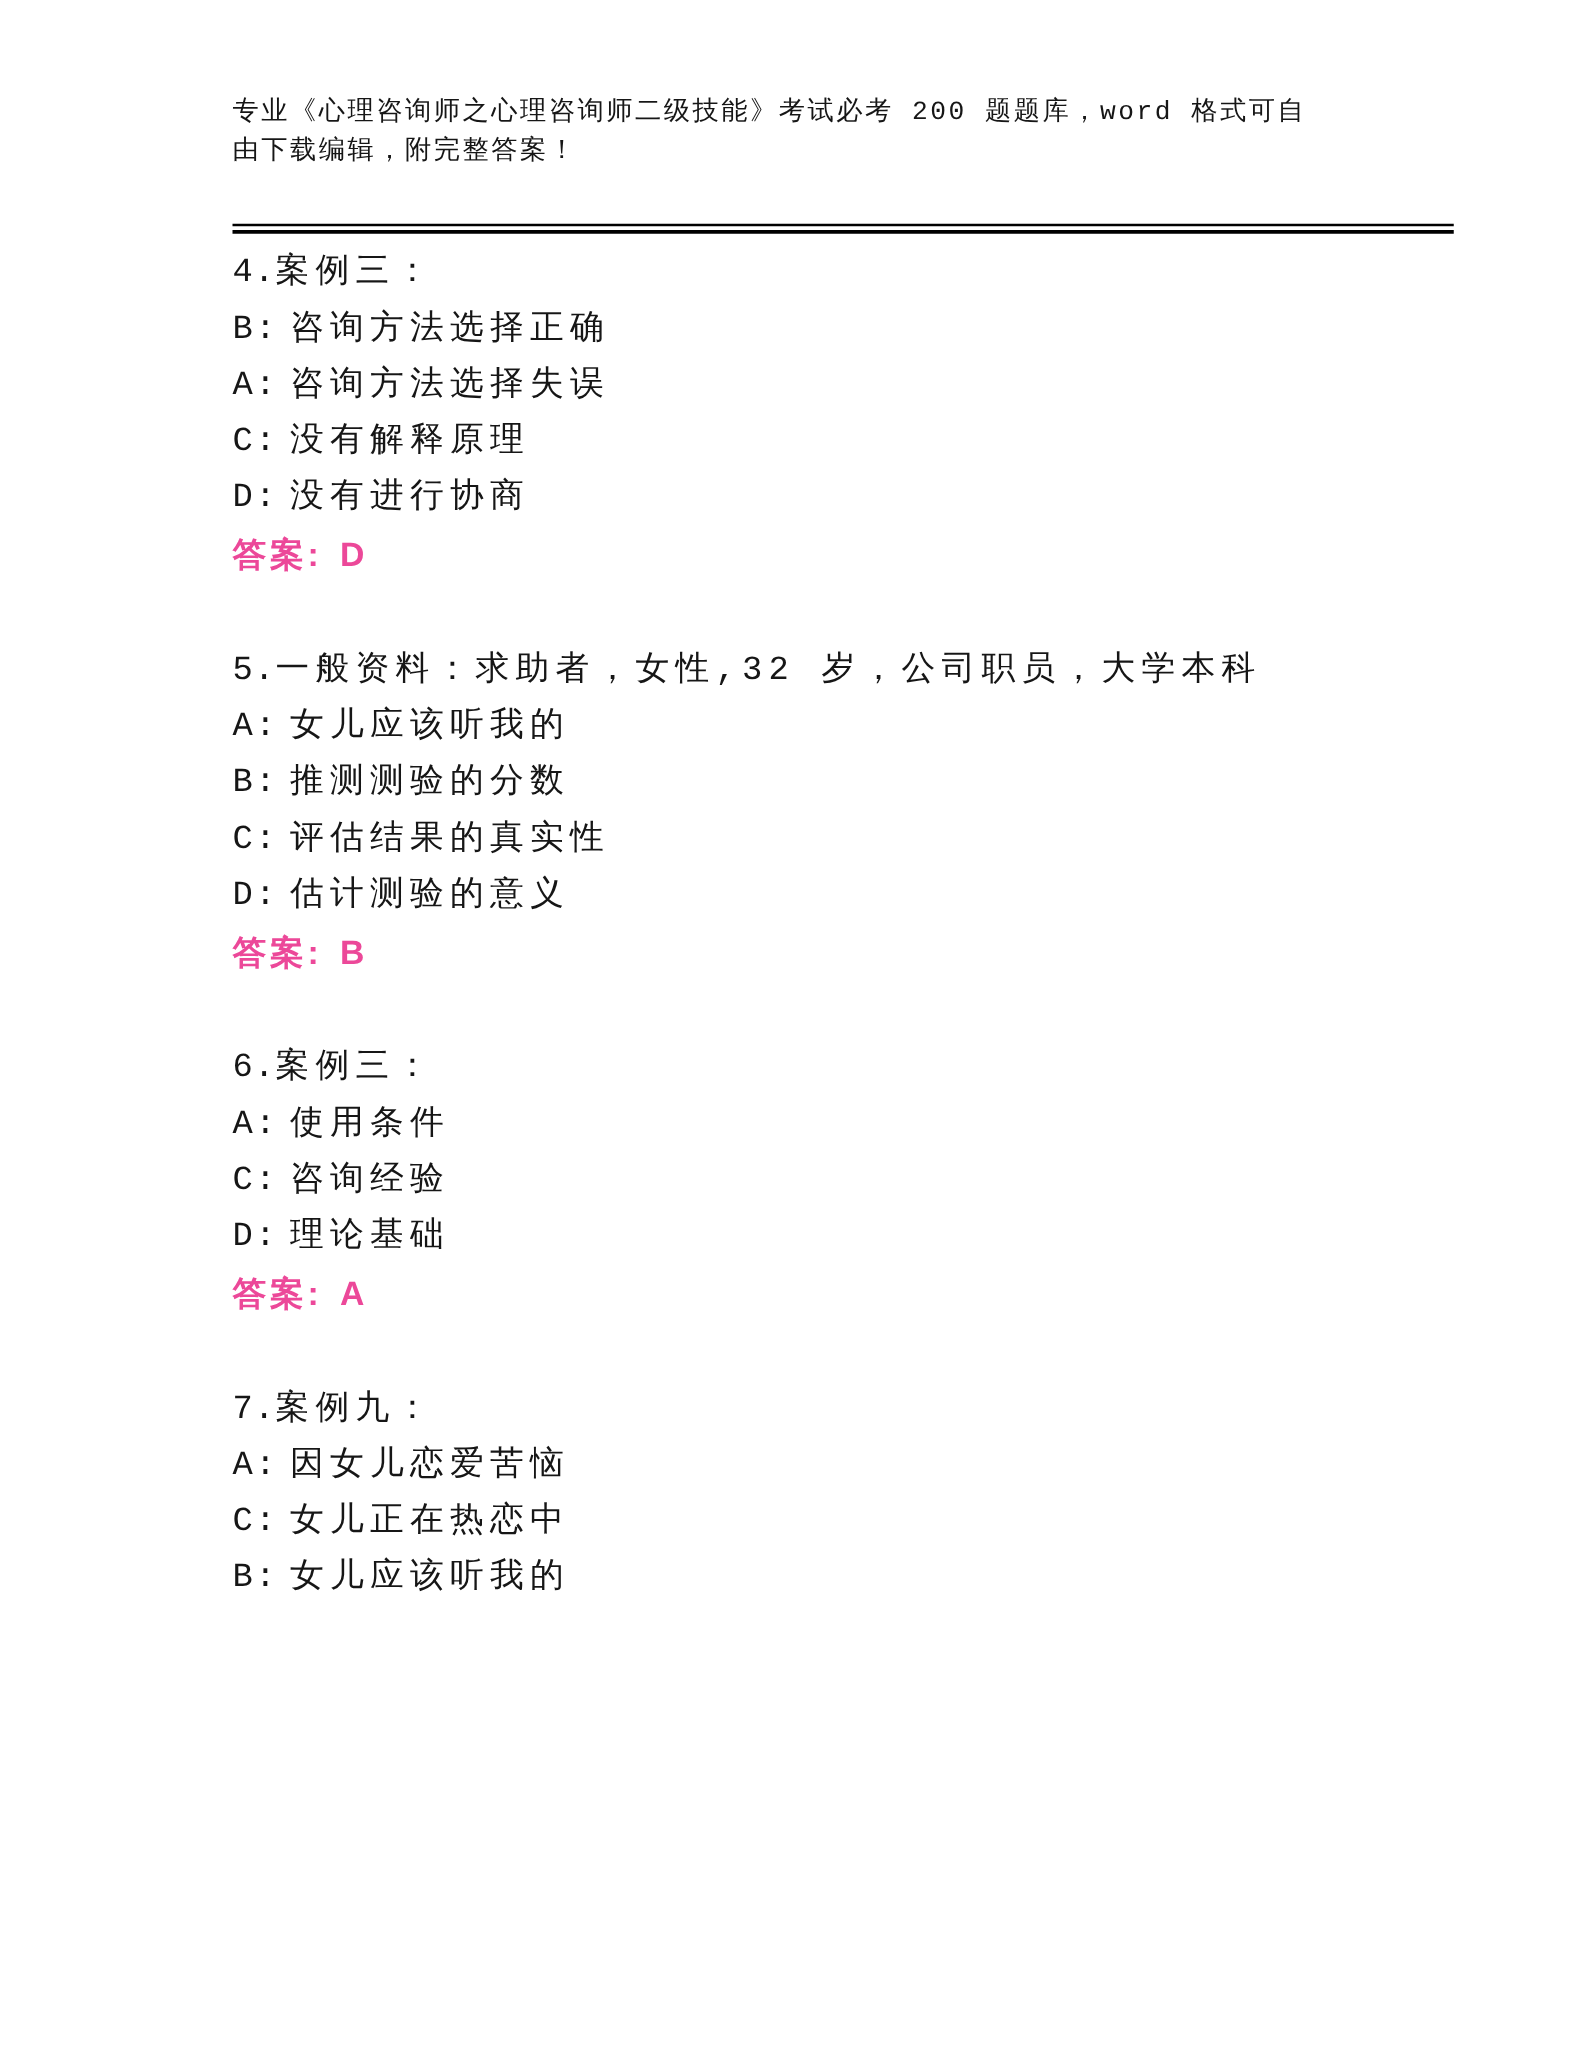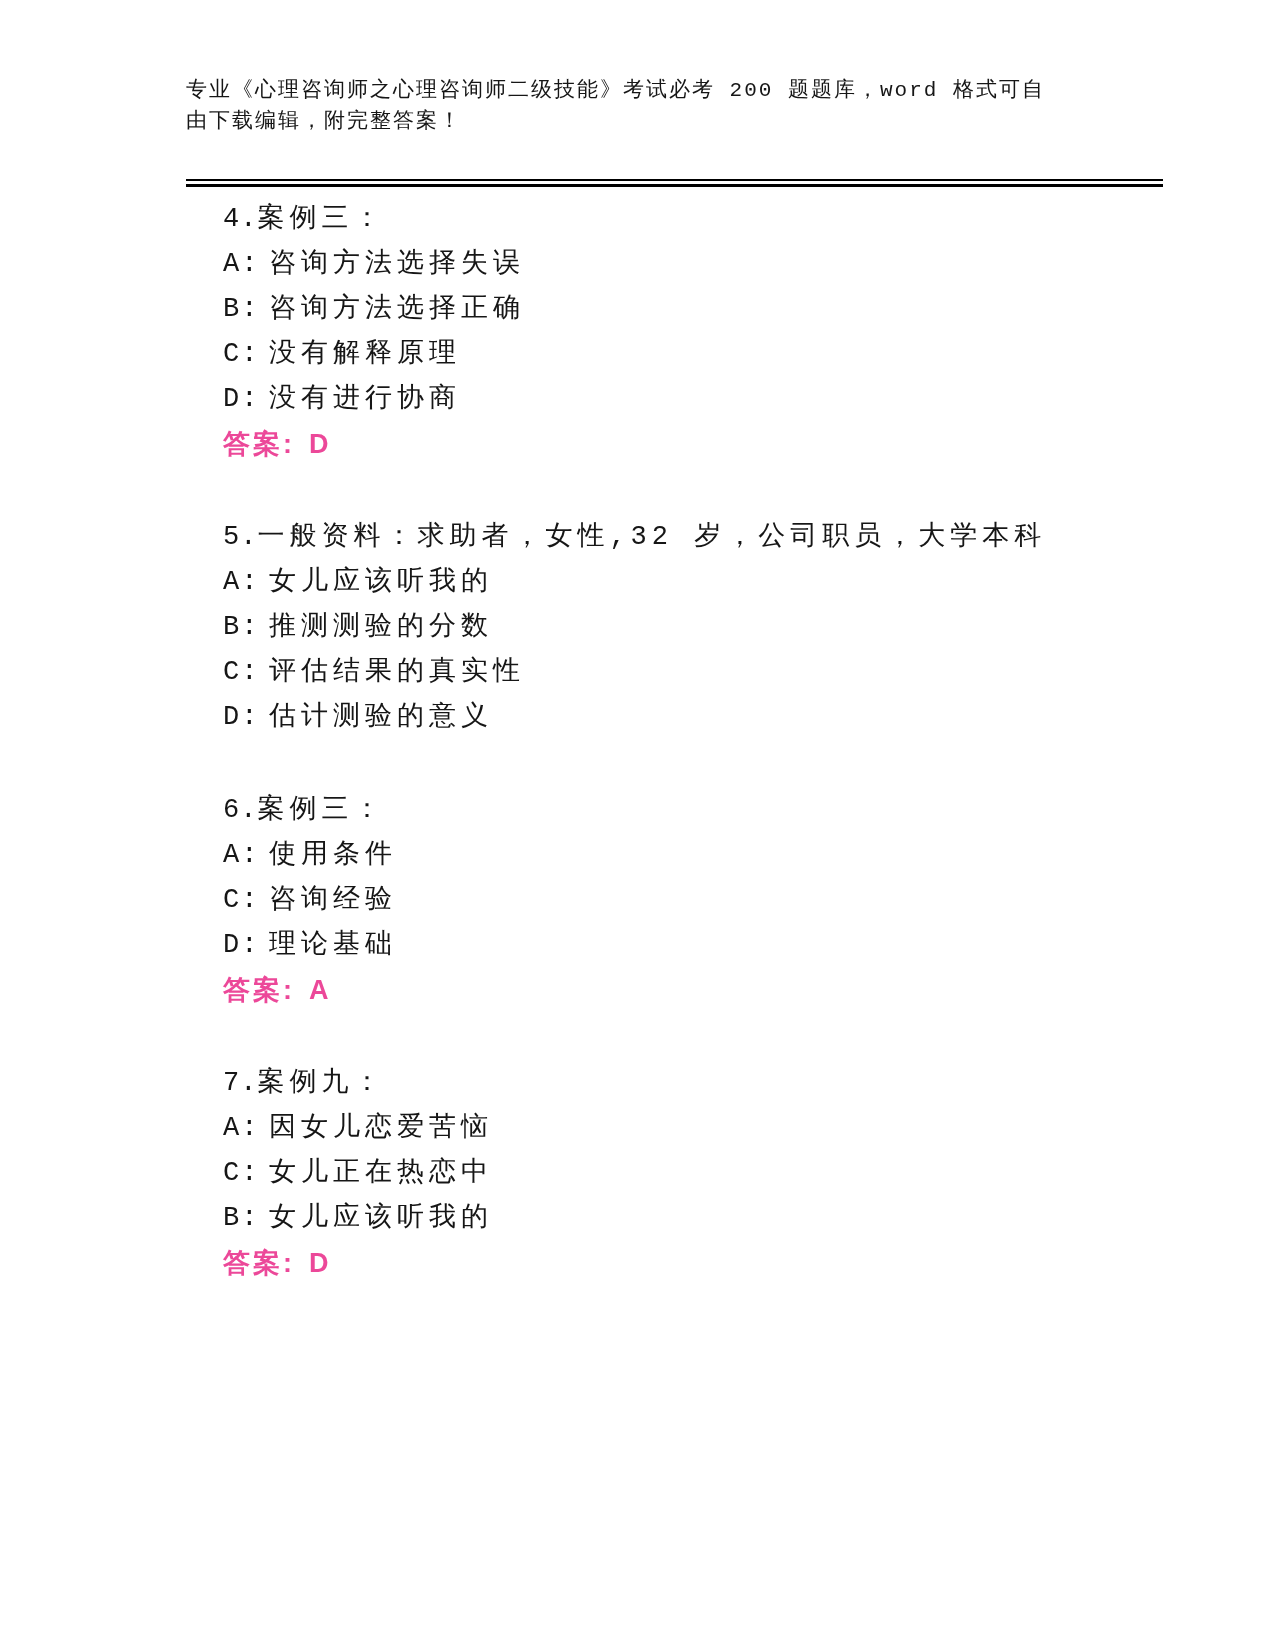--- a/index.html
+++ b/index.html
@@ -30,21 +30,20 @@
   }
   .separator {
     margin-top: 42px;
     width: 977px;
     height: 3px;
     border-top: 2px solid #000000;
     border-bottom: 3px solid #000000;
   }
   .questions {
     margin-top: 10px;
-    margin-left: 37px;
   }
   .question {
     margin-bottom: 48px;
     font-size: 27px;
   }
   .q-line {
     height: 45px;
     line-height: 45px;
     white-space: nowrap;
   }
@@ -89,24 +88,24 @@
 
     <div class="separator"></div>
 
     <div class="questions">
 
       <section class="question">
         <div class="q-line">
           <span class="q-num">4.</span><span class="q-text">案例三：</span>
         </div>
         <div class="q-line">
-          <span class="opt-letter">A:</span><span class="opt-text">咨询方法选择失误</span>
+          <span class="opt-letter">B:</span><span class="opt-text">咨询方法选择正确</span>
         </div>
         <div class="q-line">
-          <span class="opt-letter">B:</span><span class="opt-text">咨询方法选择正确</span>
+          <span class="opt-letter">A:</span><span class="opt-text">咨询方法选择失误</span>
         </div>
         <div class="q-line">
           <span class="opt-letter">C:</span><span class="opt-text">没有解释原理</span>
         </div>
         <div class="q-line">
           <span class="opt-letter">D:</span><span class="opt-text">没有进行协商</span>
         </div>
         <div class="q-line answer-line">
           <span class="ans-label">答案:</span><span class="ans-value">D</span>
         </div>
@@ -120,20 +119,23 @@
           <span class="opt-letter">A:</span><span class="opt-text">女儿应该听我的</span>
         </div>
         <div class="q-line">
           <span class="opt-letter">B:</span><span class="opt-text">推测测验的分数</span>
         </div>
         <div class="q-line">
           <span class="opt-letter">C:</span><span class="opt-text">评估结果的真实性</span>
         </div>
         <div class="q-line">
           <span class="opt-letter">D:</span><span class="opt-text">估计测验的意义</span>
+        </div>
+        <div class="q-line answer-line">
+          <span class="ans-label">答案:</span><span class="ans-value">B</span>
         </div>
       </section>
 
       <section class="question">
         <div class="q-line">
           <span class="q-num">6.</span><span class="q-text">案例三：</span>
         </div>
         <div class="q-line">
           <span class="opt-letter">A:</span><span class="opt-text">使用条件</span>
         </div>

